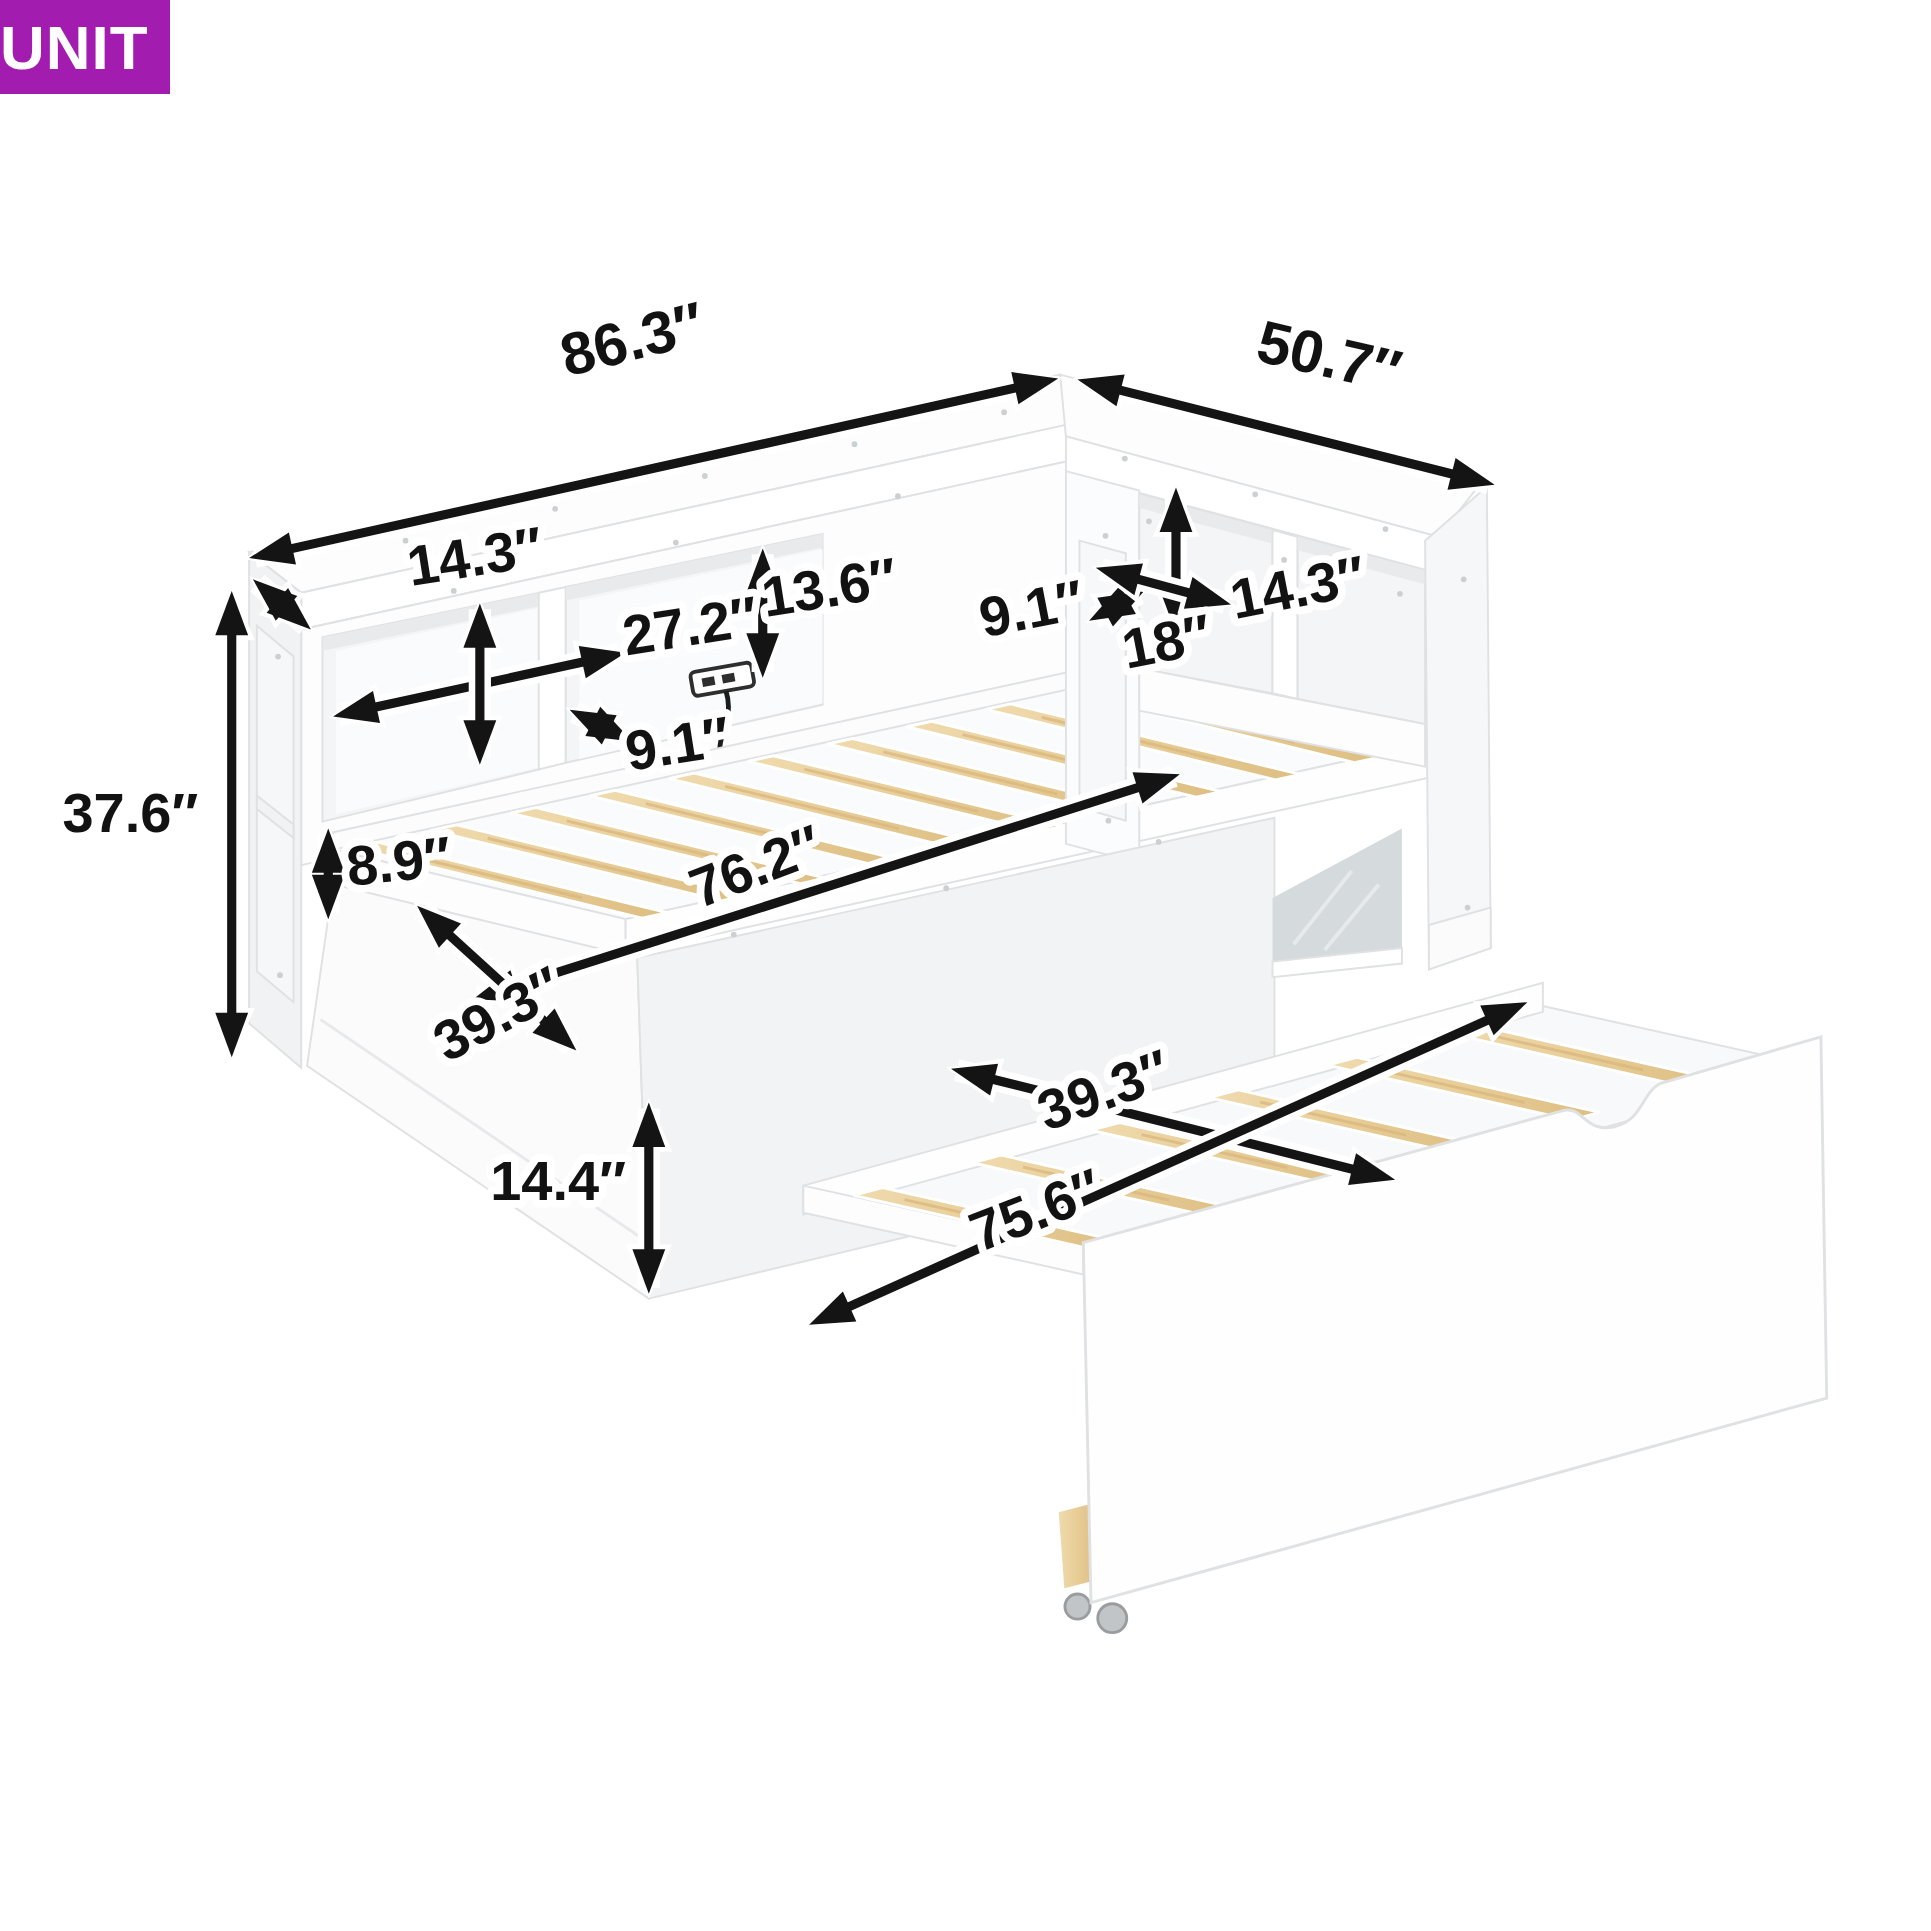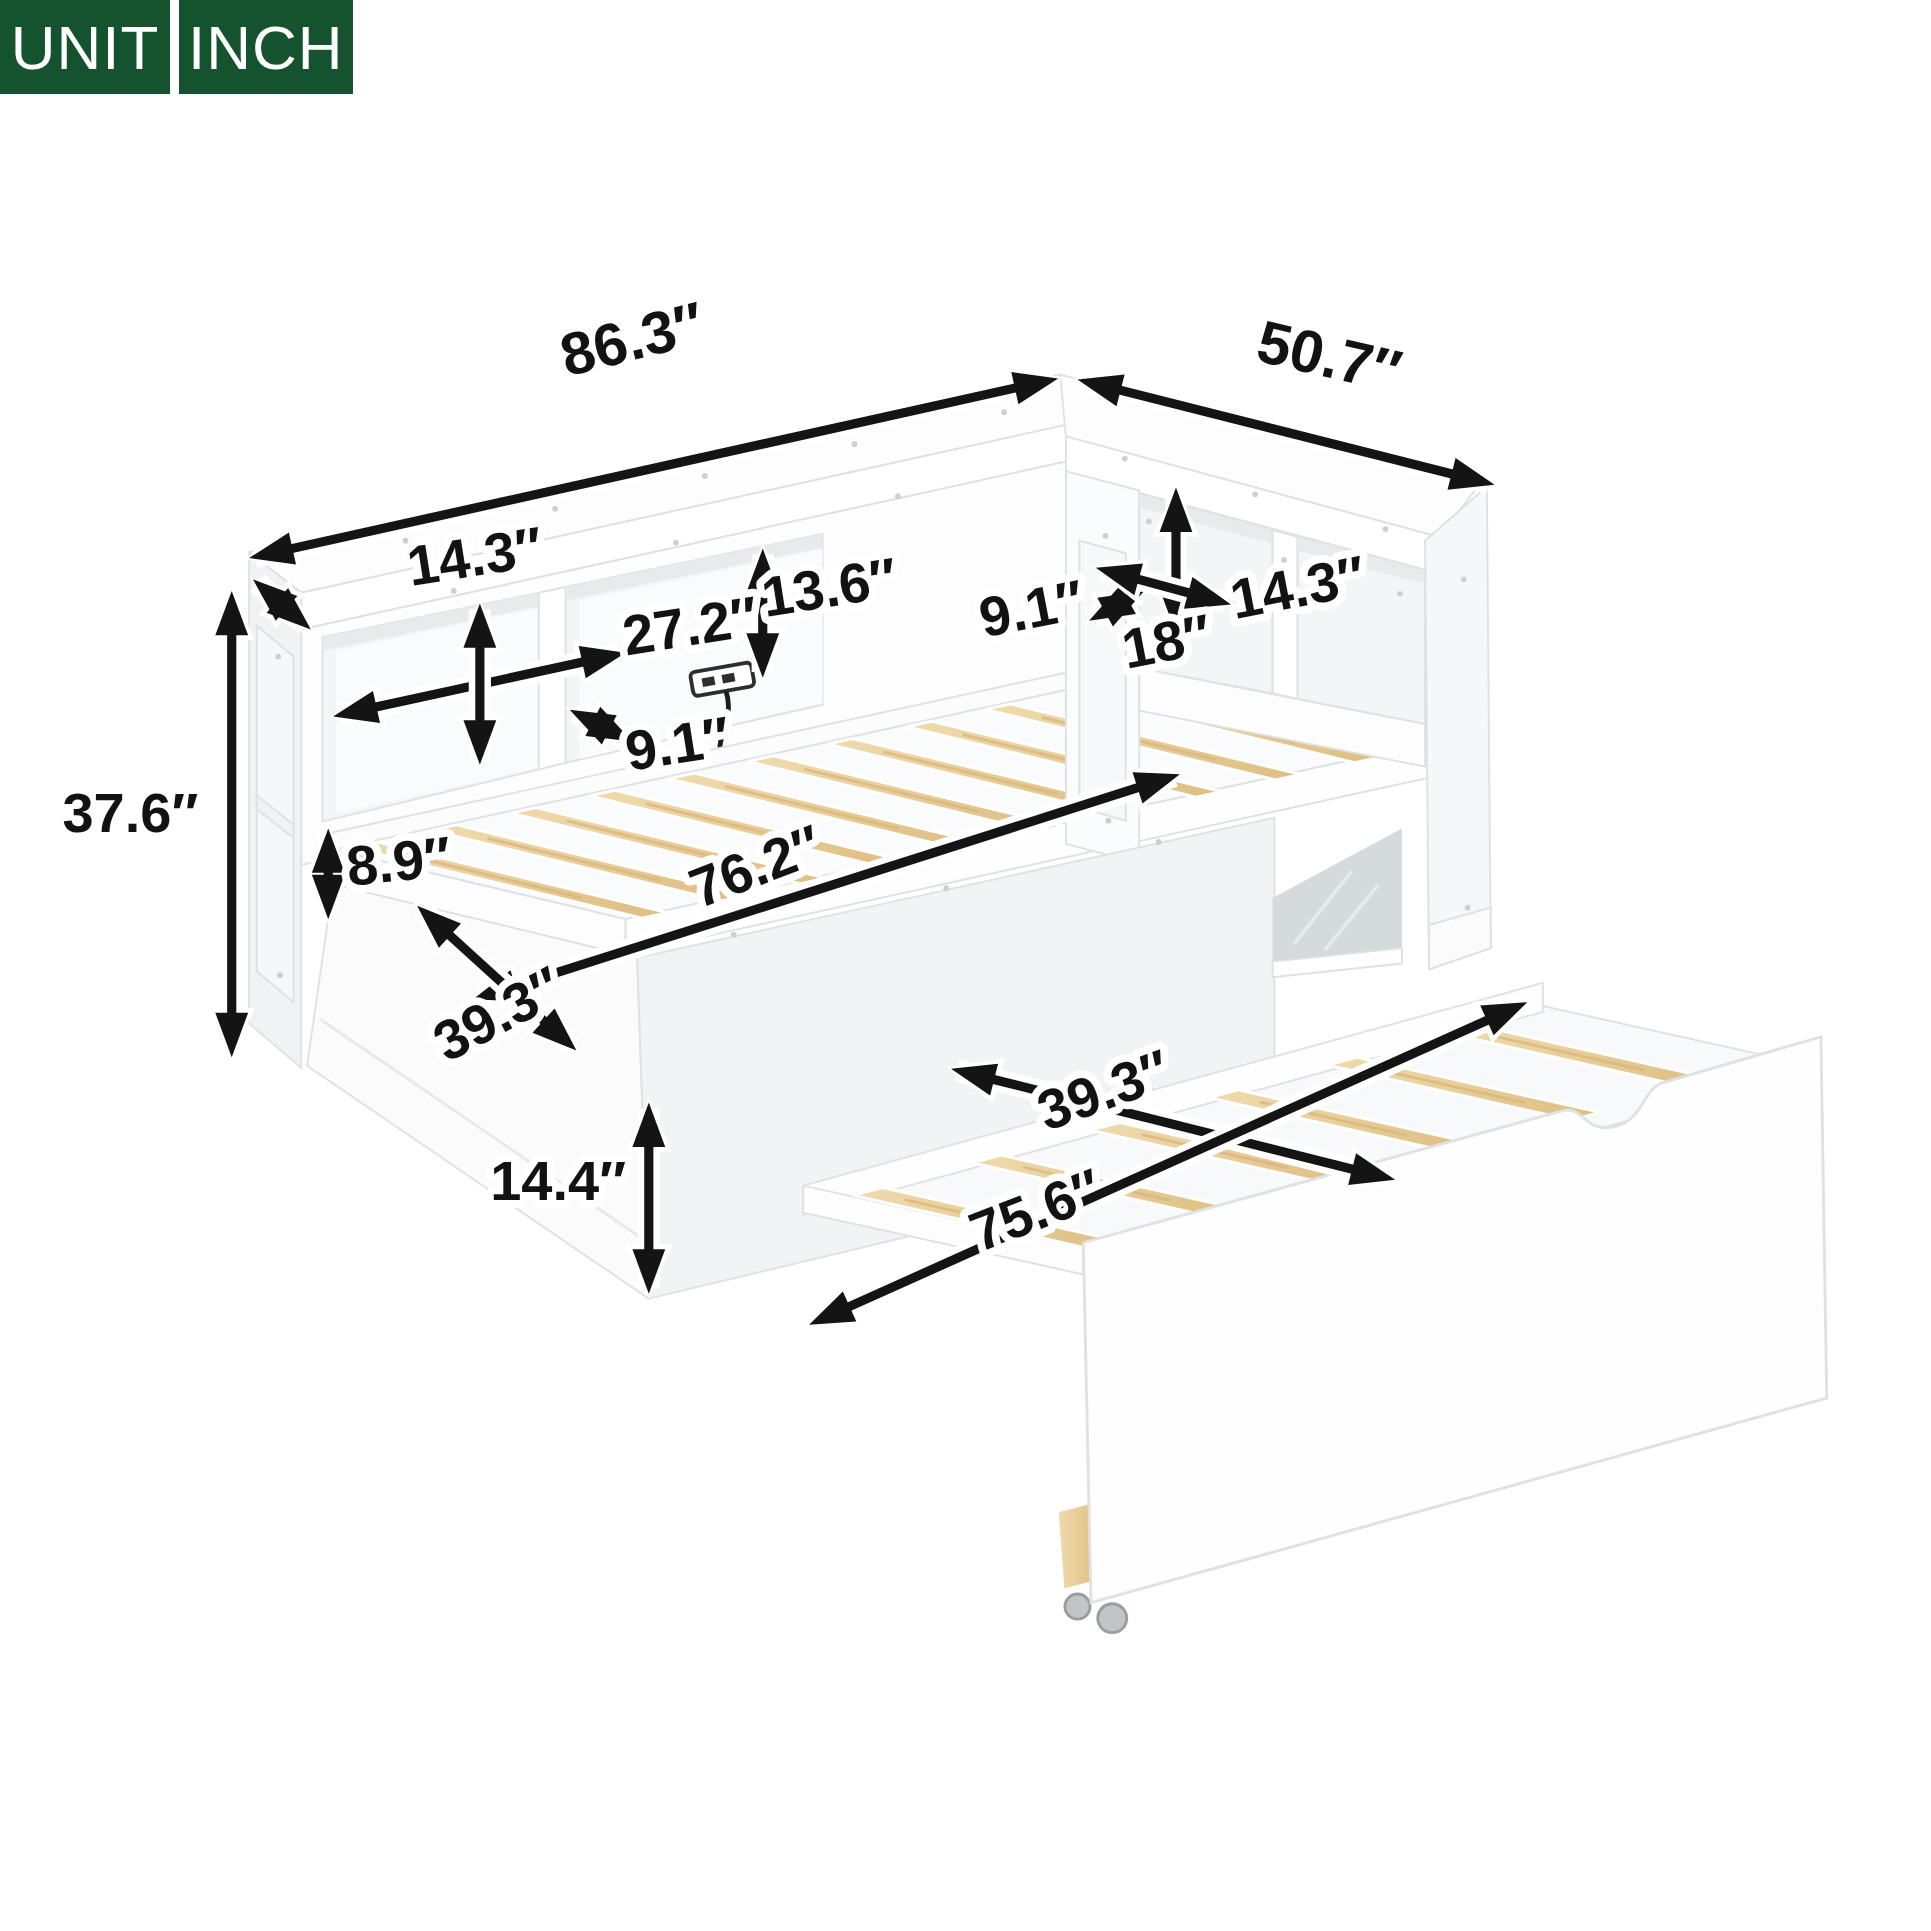--- a/index.html
+++ b/index.html
@@ -1,38 +1,35 @@
 <!DOCTYPE html>
 <html><head>
 <meta charset="utf-8">
 <style>
   html,body{margin:0;padding:0;background:#ffffff;}
   .canvas{position:relative;width:1931px;height:1931px;background:#ffffff;
           font-family:"Liberation Sans",sans-serif;overflow:hidden;}
   .badge{position:absolute;top:0;left:0;display:flex;gap:8.7px;z-index:30;}
-  .badge-box{background:#14532d;color:#ffffff;height:94px;display:flex;align-items:center;
-             justify-content:center;font-weight:normal;font-size:62px;letter-spacing:1px;}
+  .badge-box{background:#a21caf;color:#ffffff;height:94px;display:flex;align-items:center;
+             justify-content:flex-start;font-weight:bold;font-size:62px;letter-spacing:1px;}
   .badge-box.unit{width:170px;}
   .badge-box.inch{width:174px;}
   svg{position:absolute;top:0;left:0;}
   text.dim{font-family:"Liberation Sans","DejaVu Sans",sans-serif;font-weight:bold;
            fill:#121212;stroke:#ffffff;stroke-width:16px;stroke-linejoin:round;
            paint-order:stroke;text-anchor:middle;}
 </style>
 </head>
 <body>
 
 <div class="canvas">
 
   <div class="badge">
     <div class="badge-box unit">
       <span>UNIT</span>
-    </div>
-    <div class="badge-box inch">
-      <span>INCH</span>
     </div>
   </div>
 
   <svg width="1931" height="1931" viewBox="0 0 2000 2000">
     <defs>
       <linearGradient id="wood" x1="0" y1="0" x2="1" y2="0">
         <stop offset="0" stop-color="#f0dbae"></stop>
         <stop offset="0.5" stop-color="#e8cd97"></stop>
         <stop offset="1" stop-color="#ddbe82"></stop>
       </linearGradient>

